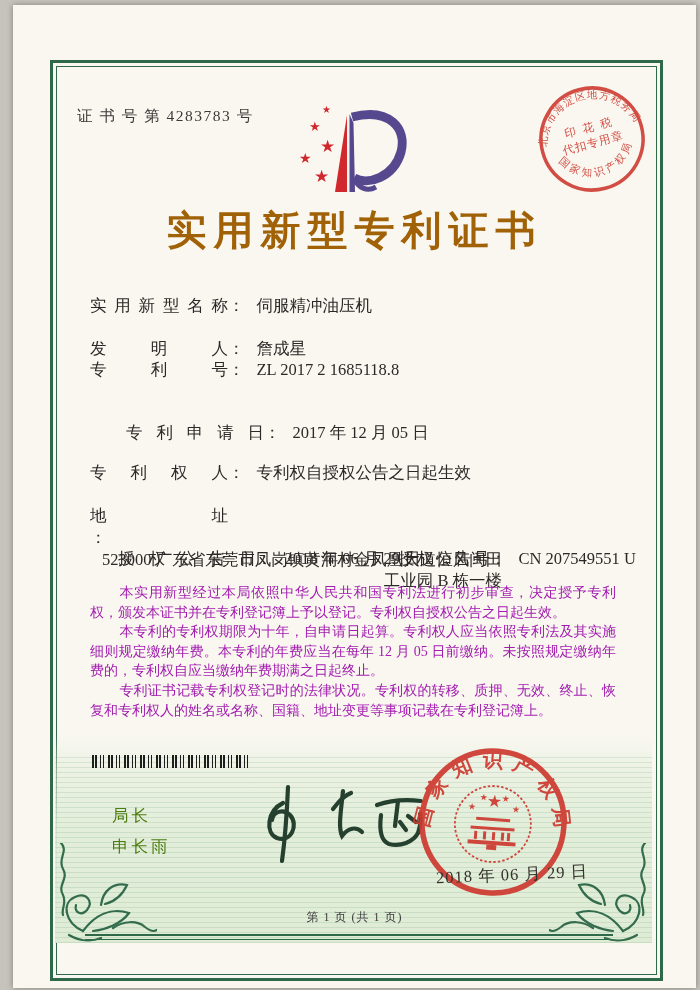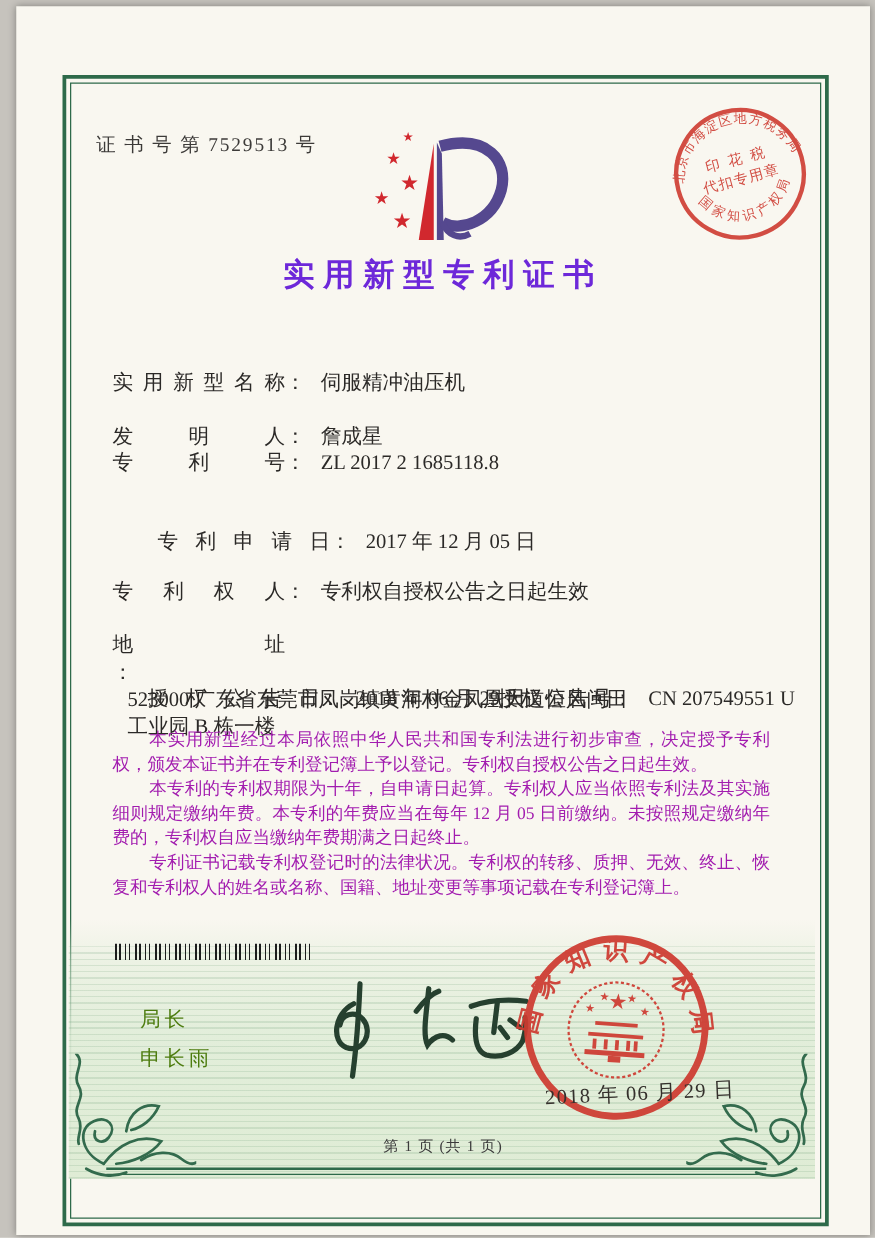--- a/index.html
+++ b/index.html
@@ -2,25 +2,25 @@
 <html><head>
 <meta charset="utf-8">
 <style>
   html,body{margin:0;padding:0;width:700px;height:990px;overflow:hidden;background:#c6c3bd;}
   .paper{position:absolute;left:13px;top:5px;right:4px;bottom:2px;background:#f9f7f0;
          box-shadow:0 0 6px rgba(0,0,0,.35);font-family:"Liberation Serif","DejaVu Serif",serif;color:#2f2d2b;}
   .border-outer{position:absolute;left:37px;top:55px;width:607px;height:915px;border:3px solid #2e6a4a;}
   .border-inner{position:absolute;left:3px;top:3px;right:3px;bottom:3px;border:1px solid #2e6a4a;}
   .abs{position:absolute;}
   .cert-no{left:64px;top:101px;font-size:15.5px;letter-spacing:1.5px;color:#3c3a38;}
-  .title{left:0;right:0;top:198px;text-align:center;font-size:25px;font-weight:bold;
-         letter-spacing:7px;color:#6d28d9;}
+  .title{left:0;right:0;top:198px;text-align:center;font-size:40px;font-weight:bold;
+         letter-spacing:7px;color:#a16207;}
   .frow{left:77px;top:0;width:540px;display:flex;align-items:flex-start;font-size:16.5px;color:#2b2927;}
   .lbl{display:inline-block;width:138px;text-align:justify;text-align-last:justify;white-space:nowrap;}
-  .val{margin-left:12px;white-space:pre-line;line-height:21px;}
+  .val{margin-left:12px;white-space:pre-line;line-height:21px;text-align:right;}
   .grant2{position:absolute;left:280px;top:0;display:flex;}
   .lbl2{display:inline-block;width:92px;text-align:justify;text-align-last:justify;white-space:nowrap;}
   .paras{left:77px;top:578px;width:526px;font-size:14px;line-height:19.6px;text-align:justify;color:#a21caf;}
   .paras p{margin:0;text-indent:2.1em;}
   .band{left:42px;top:730px;width:597px;height:208px;z-index:0;
         background:linear-gradient(180deg,rgba(224,237,216,0) 0%,rgba(224,237,216,.5) 16%,rgba(224,237,216,.92) 45%,#dfecd5 100%);}
   .band .waves{position:absolute;left:0;right:0;top:22px;bottom:0;opacity:.5;
         background:repeating-linear-gradient(180deg,rgba(96,150,108,.35) 0 1px,rgba(96,150,108,0) 1px 5px);}
   .band-rule{left:72px;top:929px;width:528px;height:3px;border-top:2.5px solid #2e6a4a;border-bottom:1px solid #2e6a4a;z-index:2;}
   .barcode{left:79px;top:750px;width:158px;height:13px;z-index:3;
@@ -35,21 +35,21 @@
 </style>
 </head>
 <body>
 
 <div class="paper">
 
   <div class="border-outer">
     <div class="border-inner"></div>
   </div>
 
-  <div class="abs cert-no">证 书 号 第 7529513 号</div>
+  <div class="abs cert-no">证 书 号 第 4283783 号</div>
 
   <svg class="abs" style="left:279px;top:94px;" width="138" height="112" viewBox="0 0 138 112">
     <polygon points="55,16 43,93 55,93" fill="#d1282e"></polygon>
     <polygon points="57.5,15 57.5,93 63,93 61.5,24" fill="#55488f"></polygon>
     <path d="M60,18 C98,8 115,30 109,53 C102,78 76,87 62,79" fill="none" stroke="#55488f" stroke-width="9"></path>
     <path d="M62,79 C66,89 75,93 84,88" fill="none" stroke="#55488f" stroke-width="5"></path>
     <text x="30" y="14" font-size="10" fill="#d1282e">★</text>
     <text x="17" y="32" font-size="13" fill="#d1282e">★</text>
     <text x="28" y="53" font-size="17" fill="#d1282e">★</text>
     <text x="7" y="64" font-size="14" fill="#d1282e">★</text>

